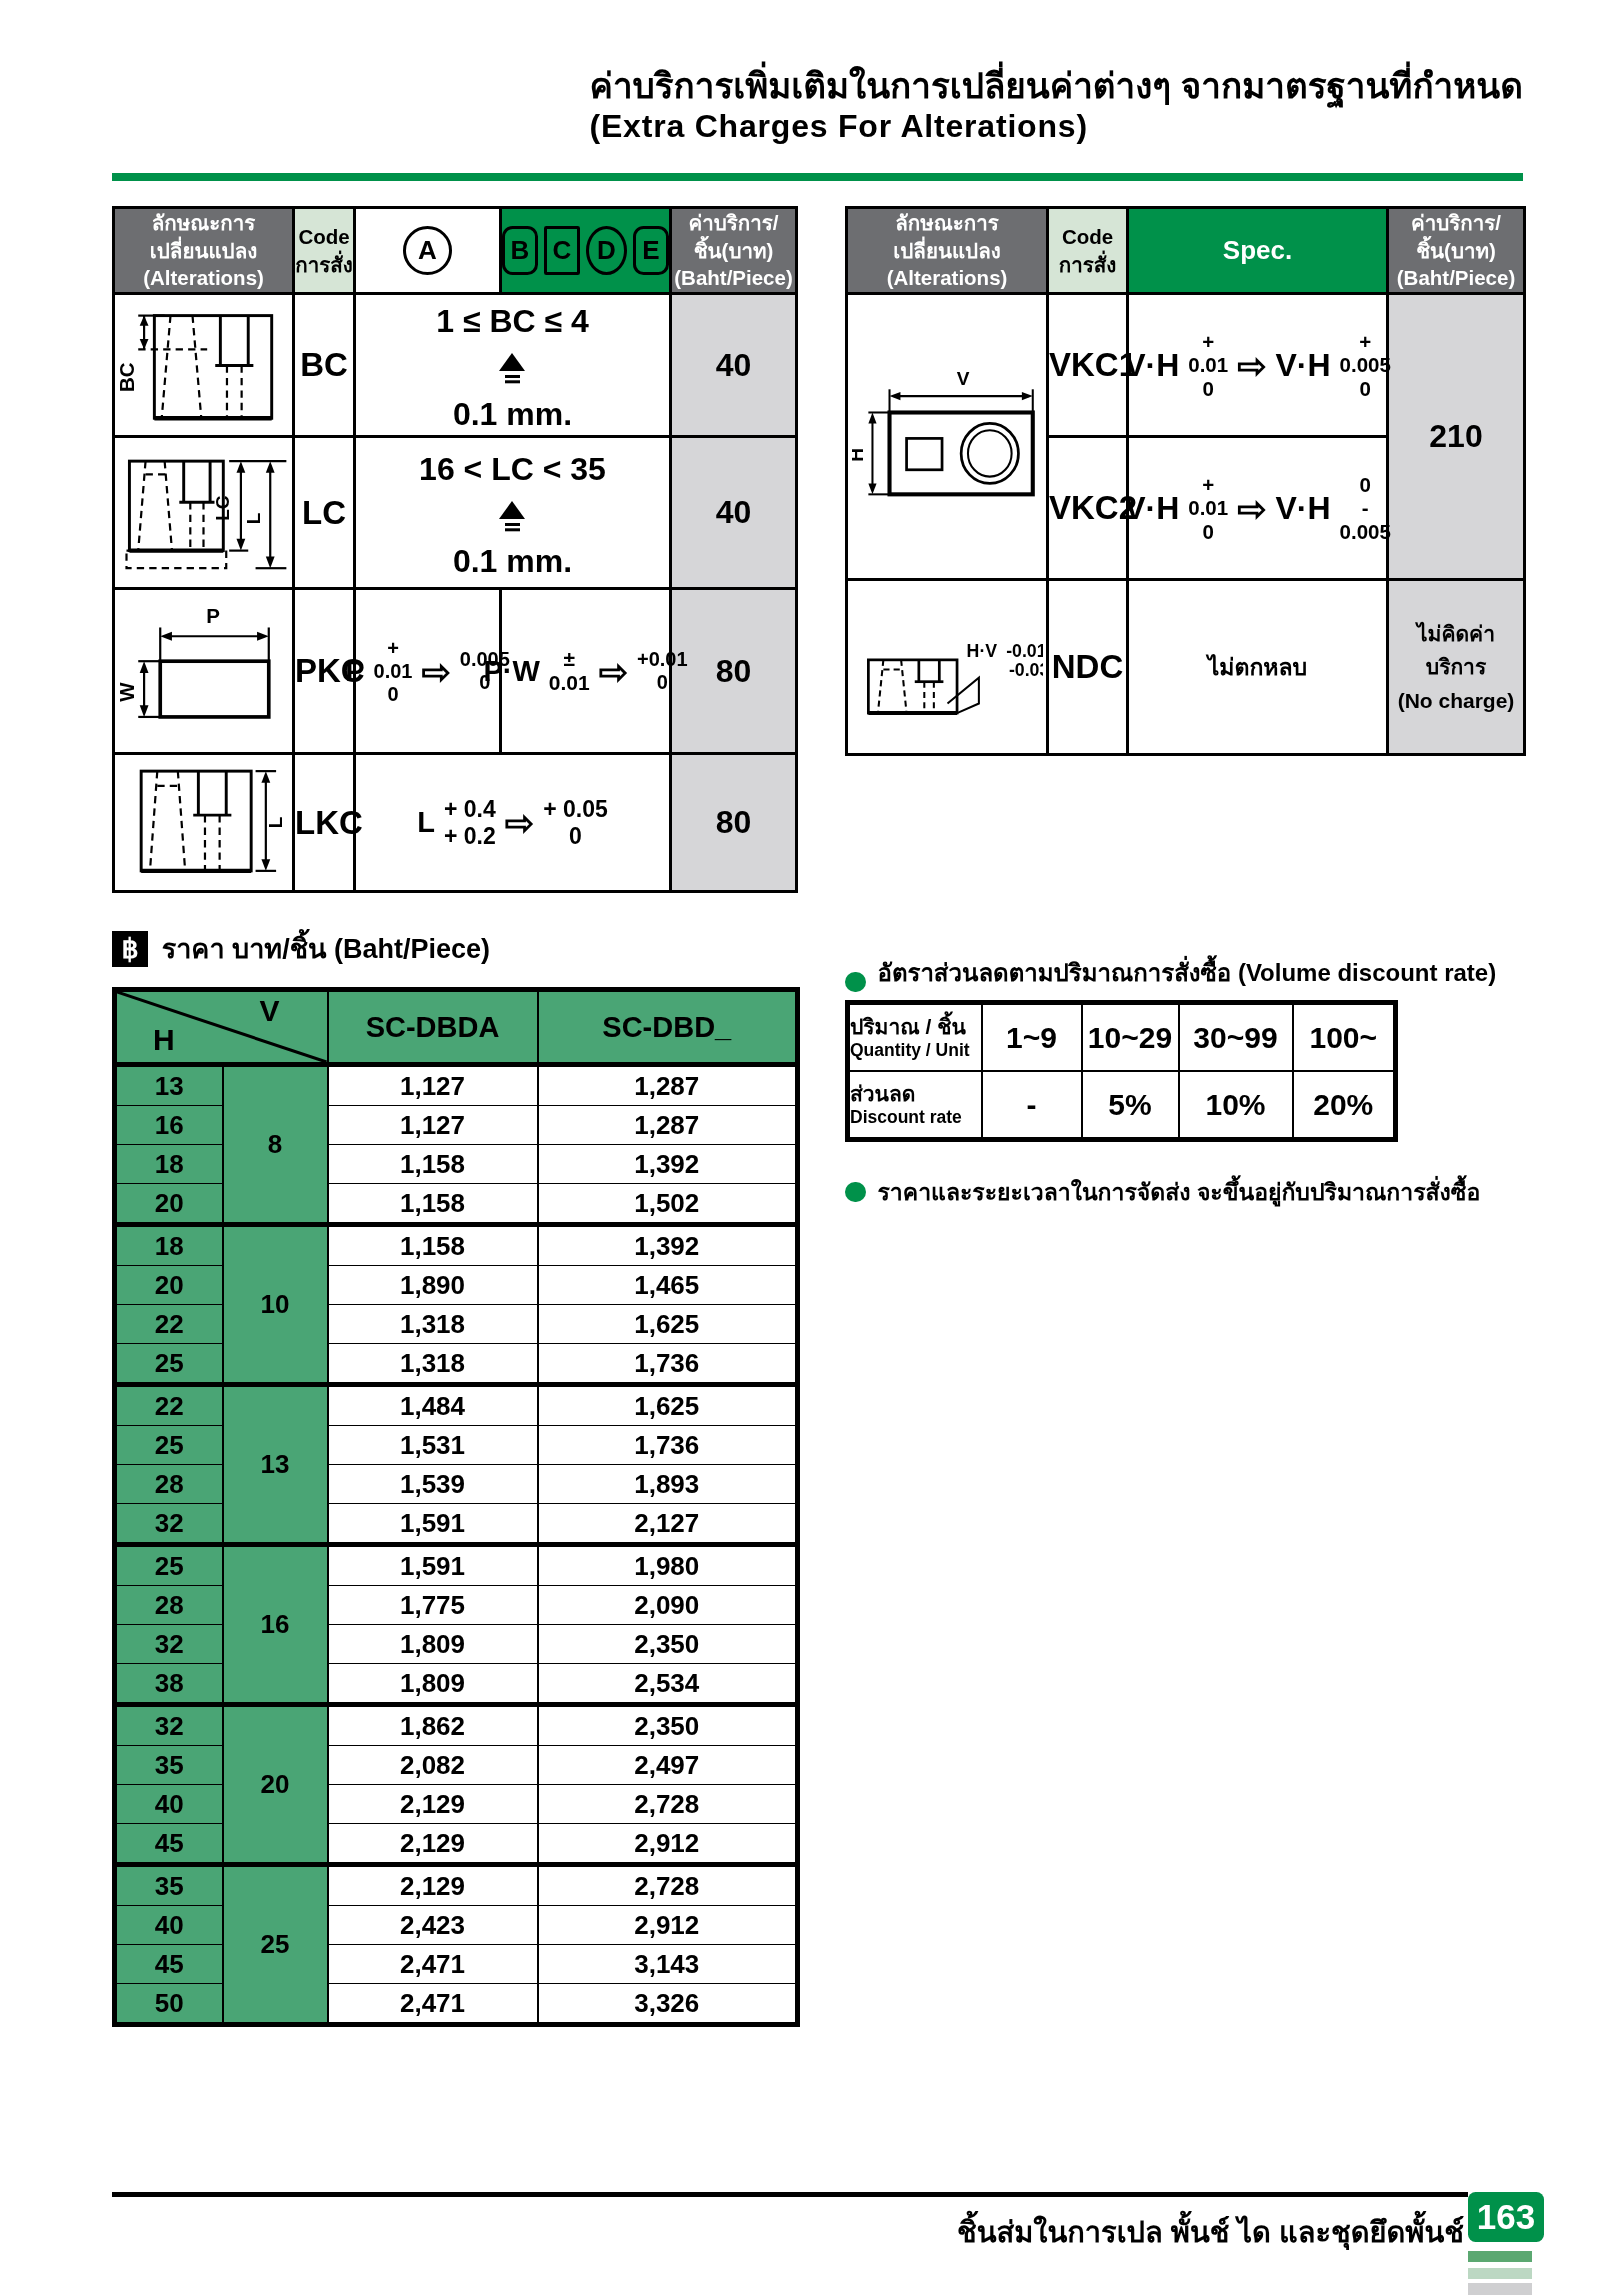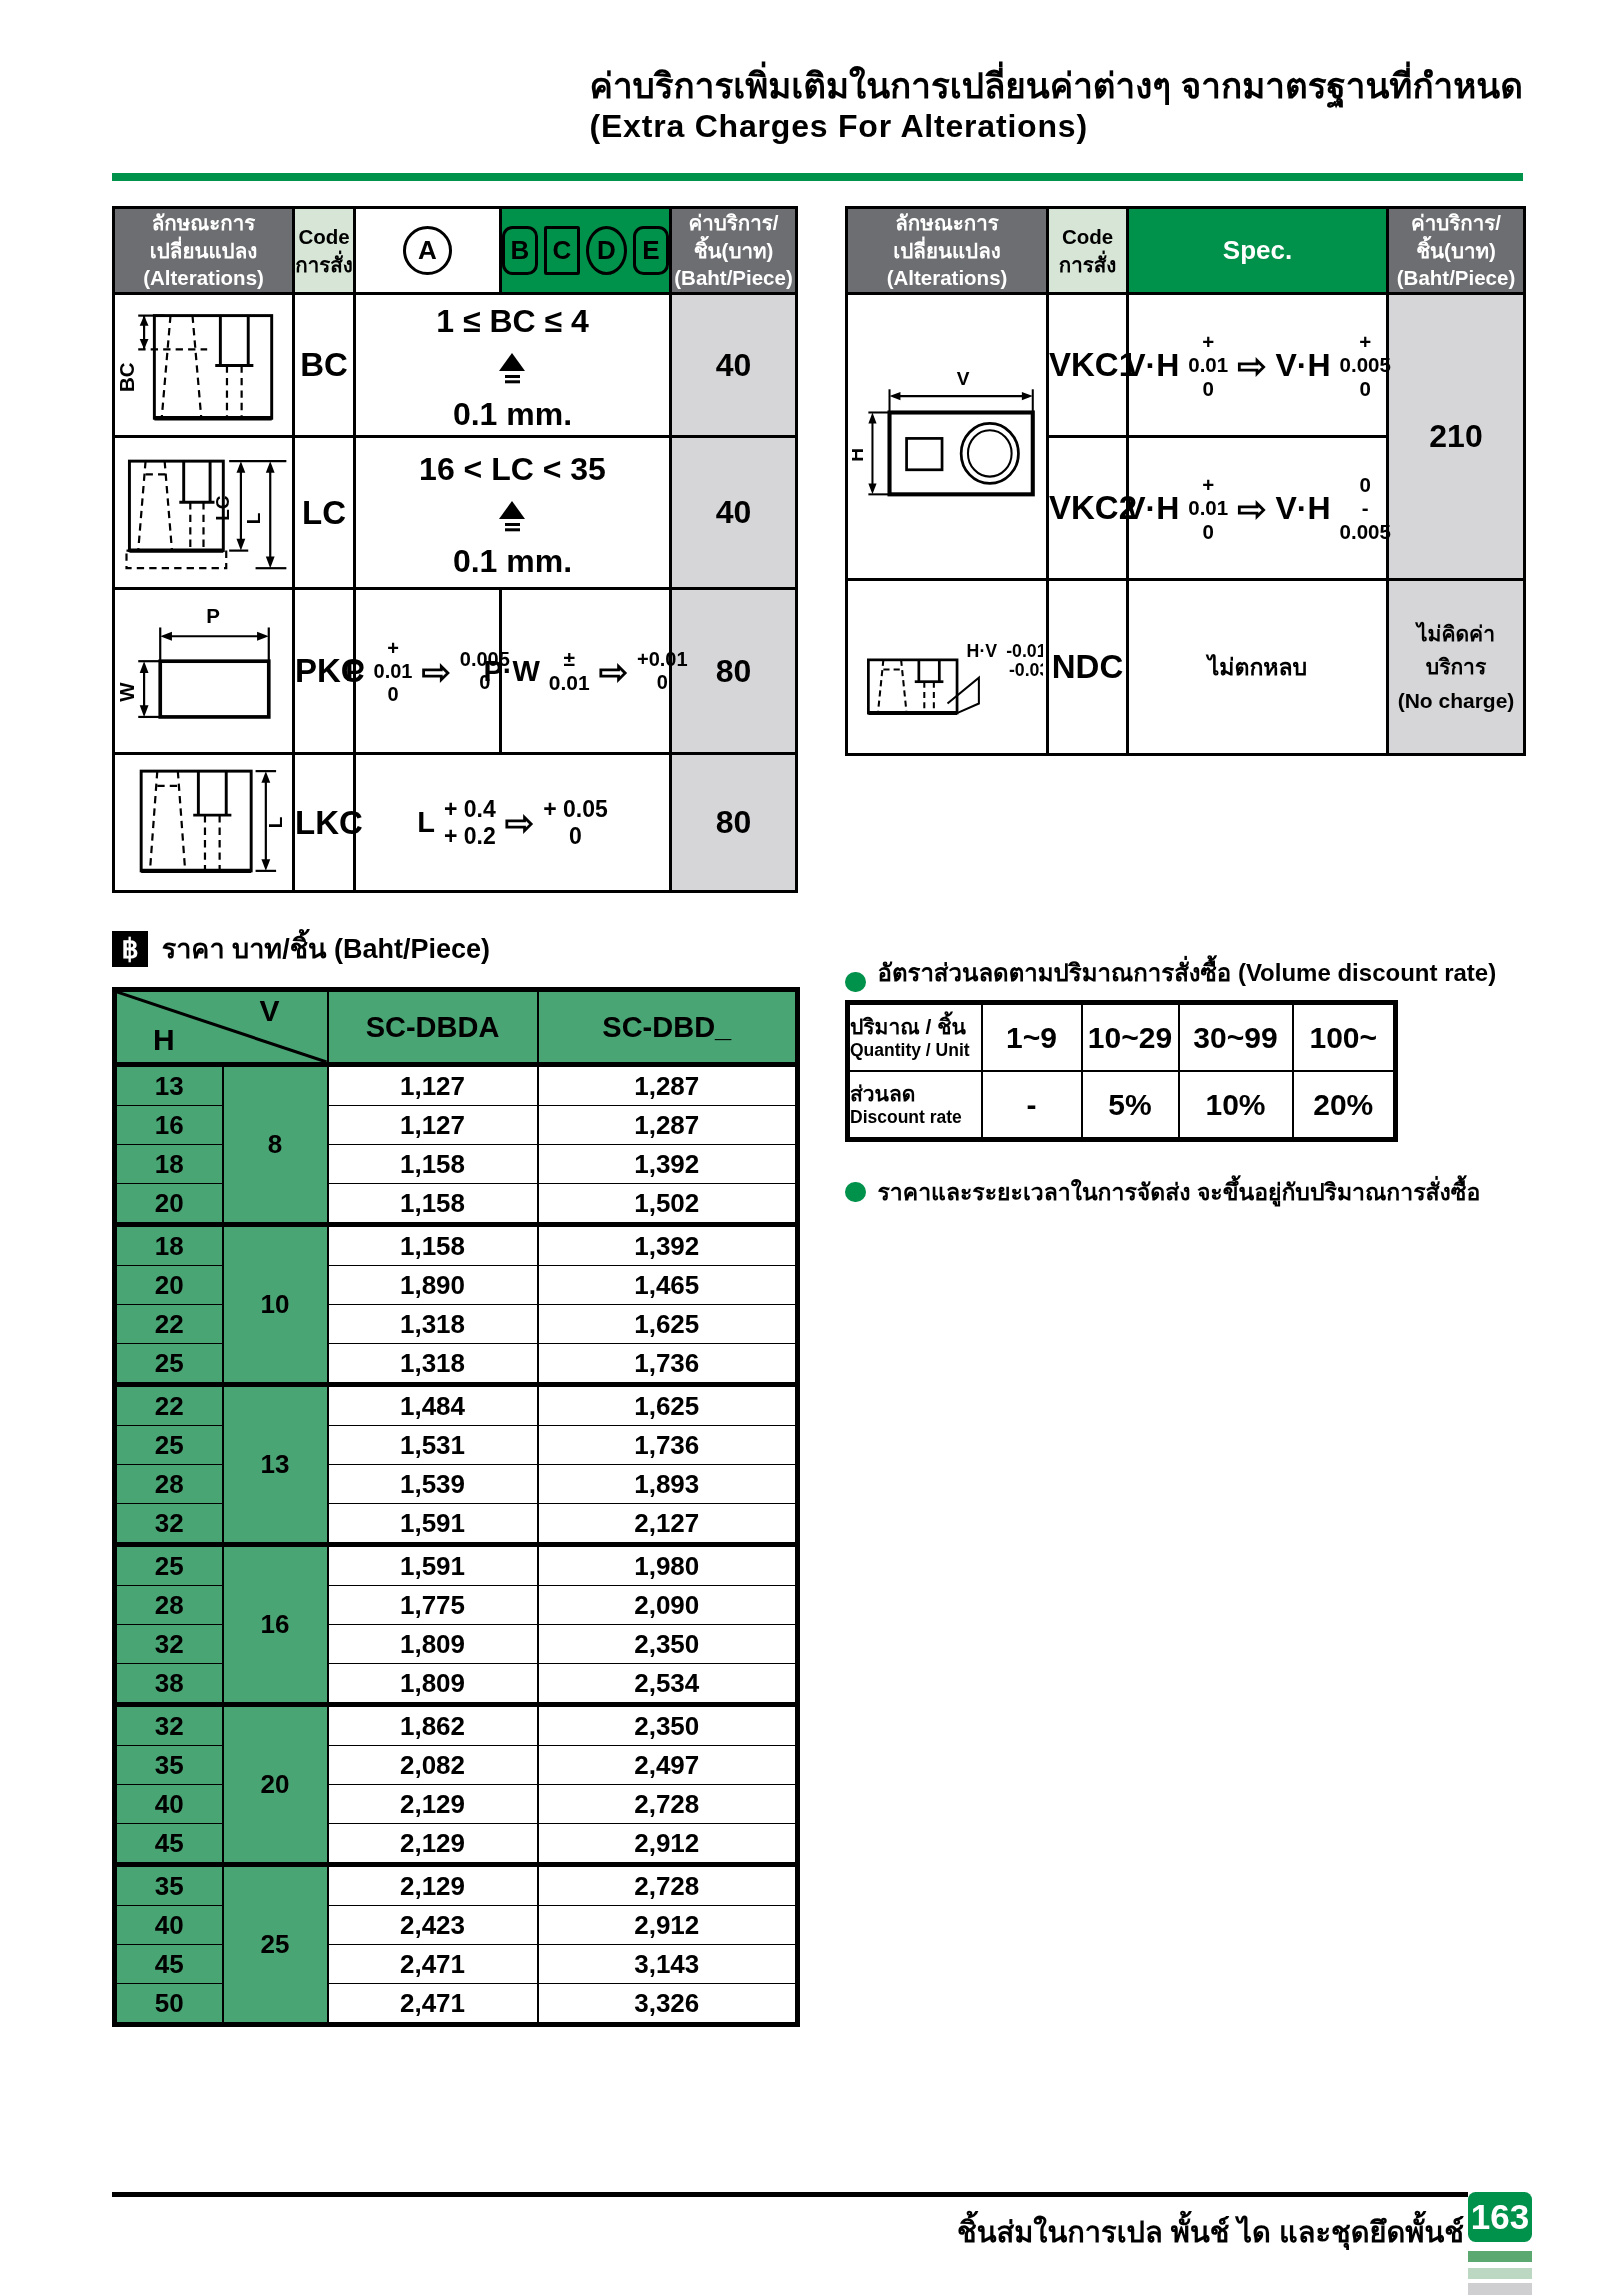--- a/index.html
+++ b/index.html
@@ -67,21 +67,21 @@
   .bullet{width:20.5px;height:20.5px;border-radius:50%;background:#00914a;flex:0 0 auto;}
   .tblD{position:absolute;left:845px;top:1000px;width:548px;border:5.3px solid #000;padding-left:32px;}
   .tblD td{border:2.3px solid #000;padding:0;height:65px;vertical-align:middle;}
   .dlabel{padding-left:10.6px;text-align:left;font-weight:bold;line-height:1.2;}
   .dlabel .th{font-size:21px;display:block;}
   .dlabel .en{font-size:17.5px;display:block;}
   .dval{font-size:30px;font-weight:bold;text-align:center;}
   
   .footer-rule{position:absolute;left:112px;top:2192px;width:1356px;height:5.3px;background:#000;}
   .footer-text{position:absolute;top:2209px;right:150px;font-size:29px;font-weight:bold;}
-  .page-badge{position:absolute;left:1468px;top:2192px;width:64px;height:50px;background:#00914a;color:#fff;font-size:35px;font-weight:bold;display:flex;align-items:center;justify-content:center;border-radius:7.6px;text-align:right;}
+  .page-badge{position:absolute;left:1468px;top:2192px;width:76px;height:50px;background:#00914a;color:#fff;font-size:35px;font-weight:bold;display:flex;align-items:center;justify-content:center;border-radius:7.6px;text-align:right;}
   .tab{position:absolute;left:1468px;width:64px;}
   .tab1{top:2251px;height:11.4px;background:#5ba871;}
   .tab2{top:2268px;height:11.4px;background:#bcd8c3;}
   .tab3{top:2283px;height:13px;background:#cfcfd1;}
   
   .dwg{stroke:#000;fill:none;}
   .dwg text{fill:#000;stroke:none;font-family:"Liberation Sans",sans-serif;font-weight:bold;}
 </style>
 </head>
 <body>

